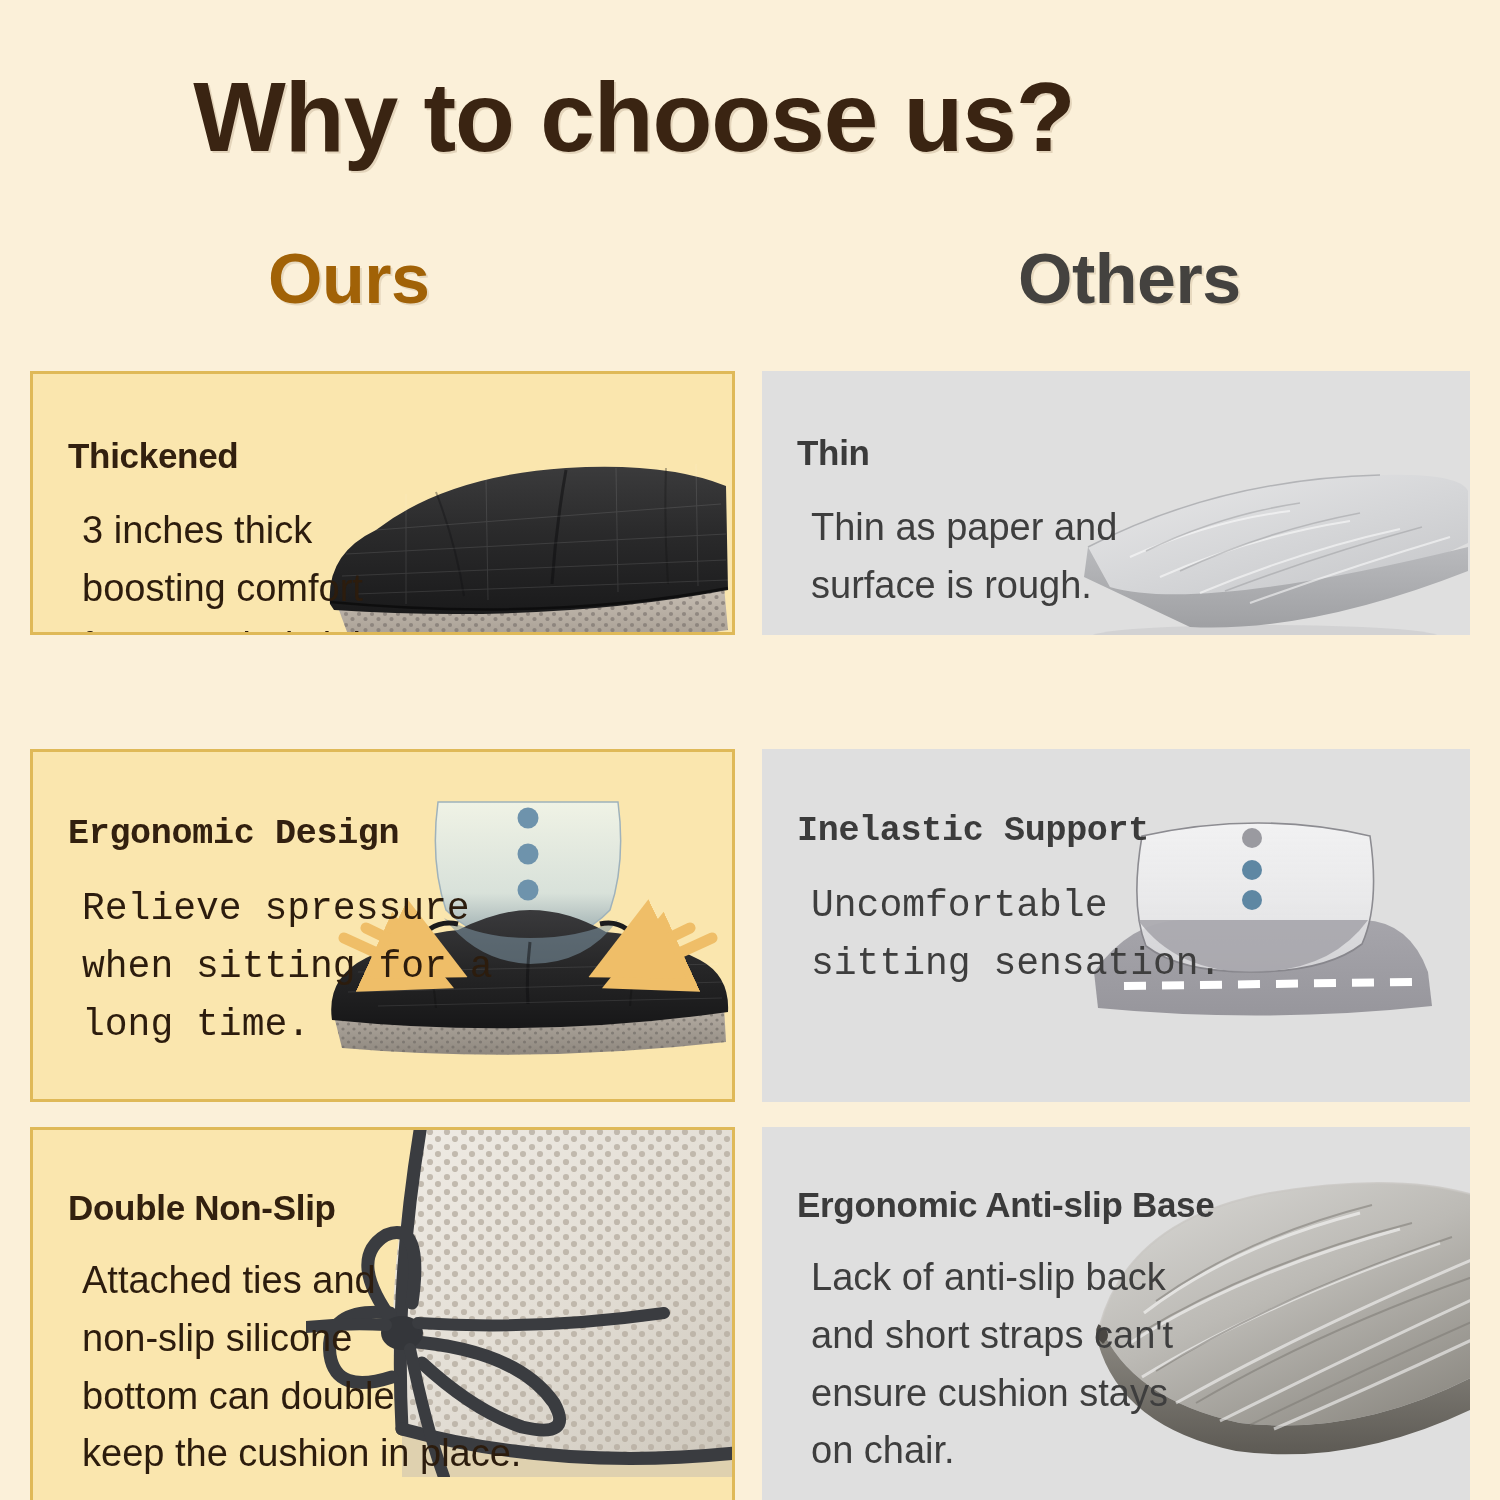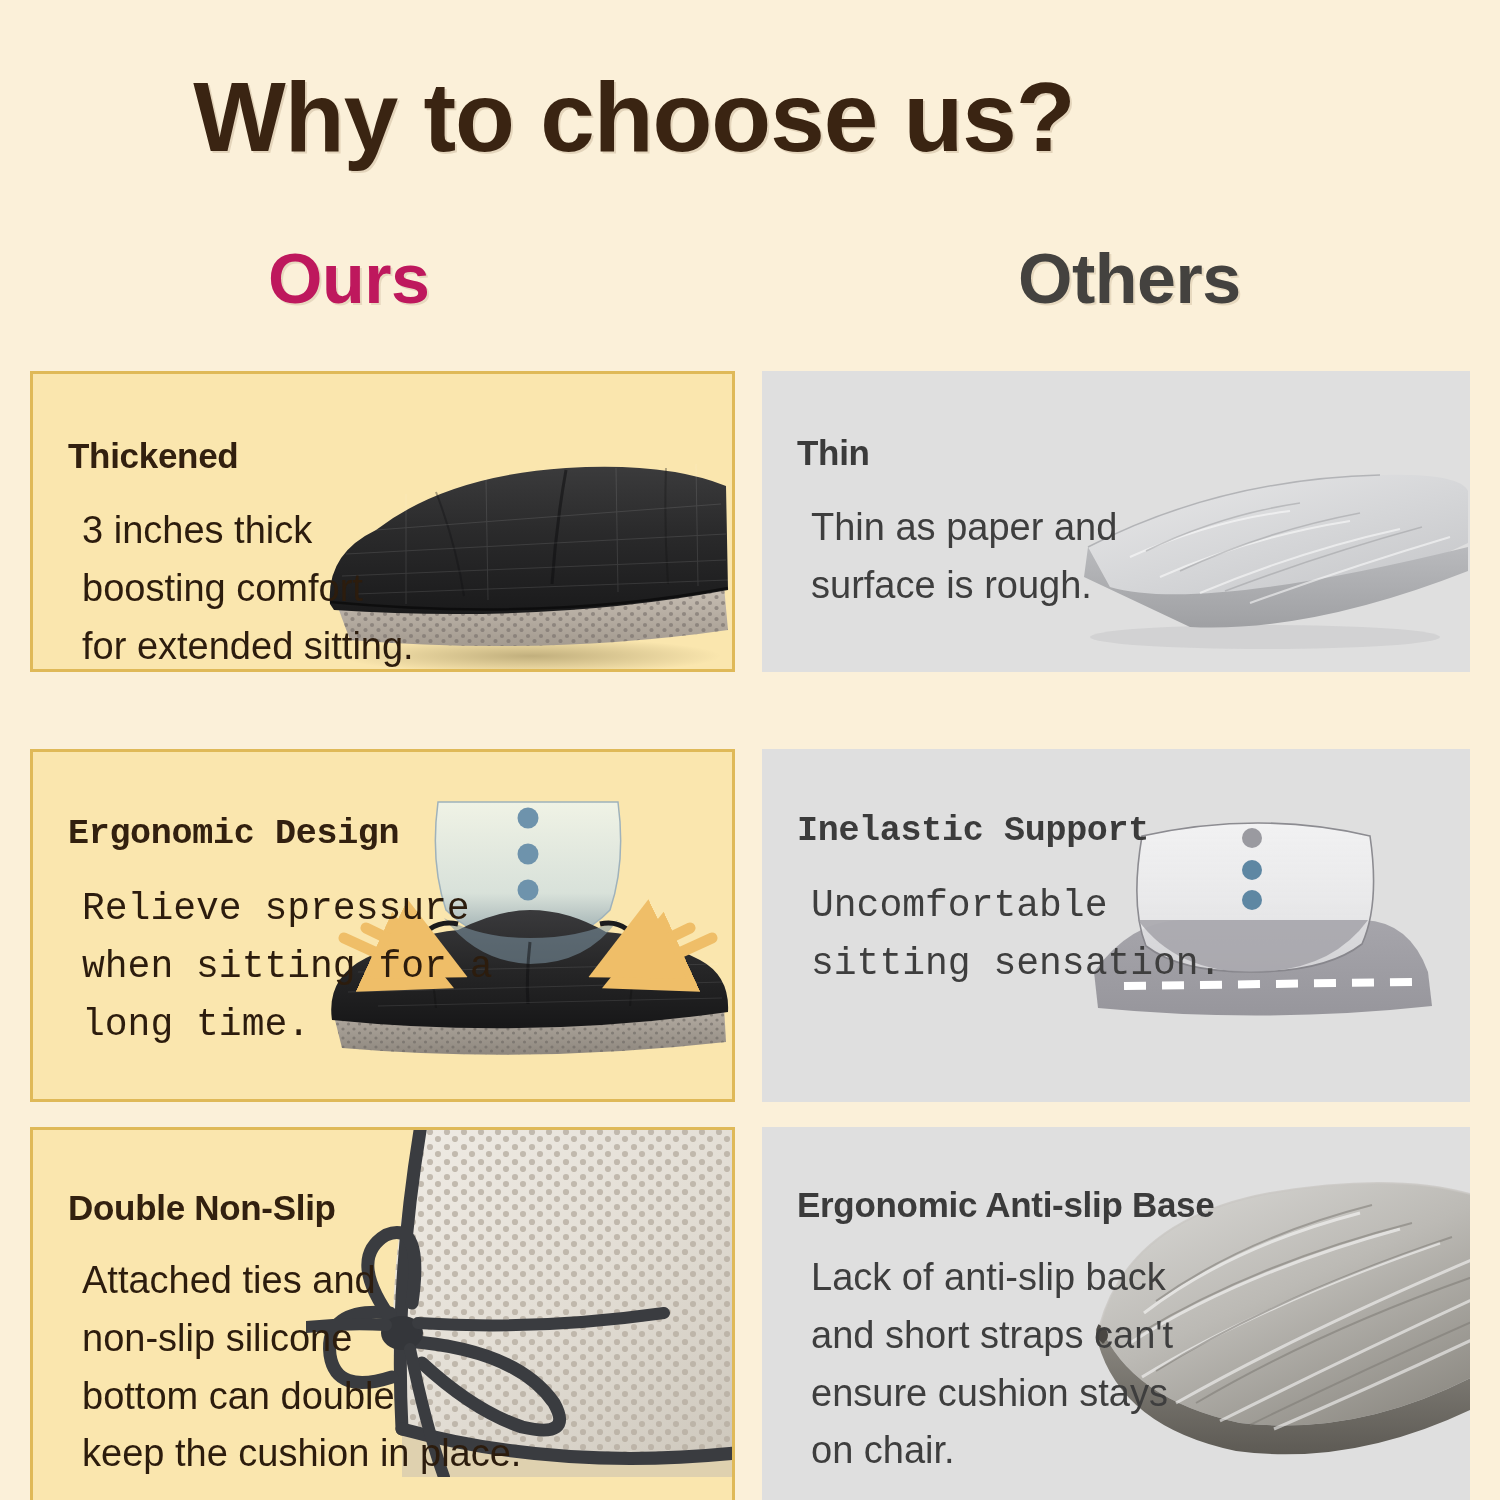--- a/index.html
+++ b/index.html
@@ -38,21 +38,21 @@
   
   .col-head {
     position: absolute;
     top: 244px;
     font-size: 70px;
     font-weight: bold;
     line-height: 1;
     letter-spacing: -0.5px;
     text-shadow: 2px 2px 0 rgba(120, 90, 50, .15);
   }
-  .col-head.ours   { left: 268px; color: #be185d; }
+  .col-head.ours   { left: 268px; color: #a16207; }
   .col-head.others { left: 1018px; color: #44423F; }
 
   
   .card {
     position: absolute;
     overflow: hidden;
     box-sizing: border-box;
   }
   .card.ours {
     background: #FAE6AE;
@@ -60,21 +60,21 @@
   }
   .card.others {
     background: #DFDFDF;
     border: none;
     padding-left: 32px;
   }
 
   .card-left  { left: 30px;  width: 705px; }
   .card-right { left: 762px; width: 708px; }
 
-  .row1 { top: 371px;  height: 301px; }
+  .row1 { top: 371px;  height: 264px; }
   .row2 { top: 749px;  height: 353px; font-family: Liberation Mono, monospace; }
   .row3 { top: 1127px; height: 387px; }
 
   .card-title {
     position: absolute;
     left: 35px;
     font-size: 35px;
     font-weight: bold;
     letter-spacing: -0.3px;
     z-index: 6;

